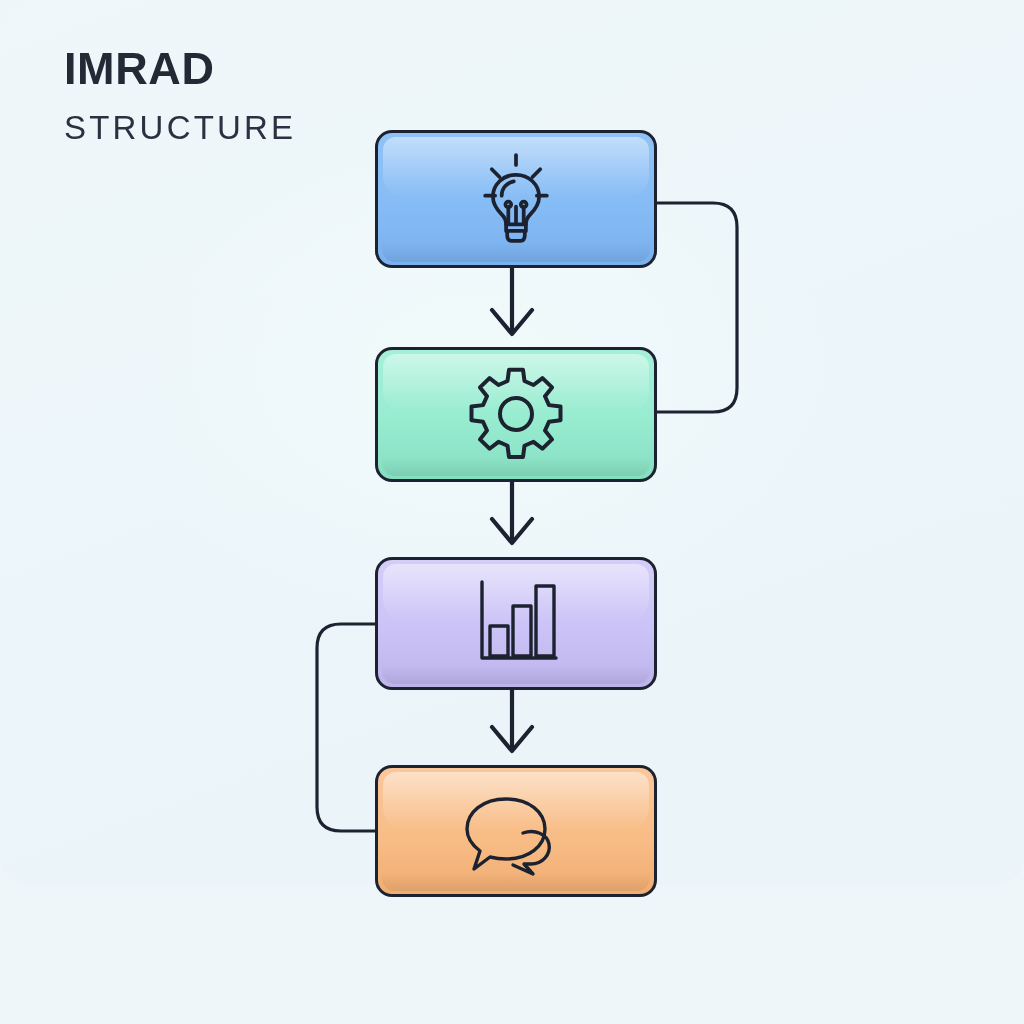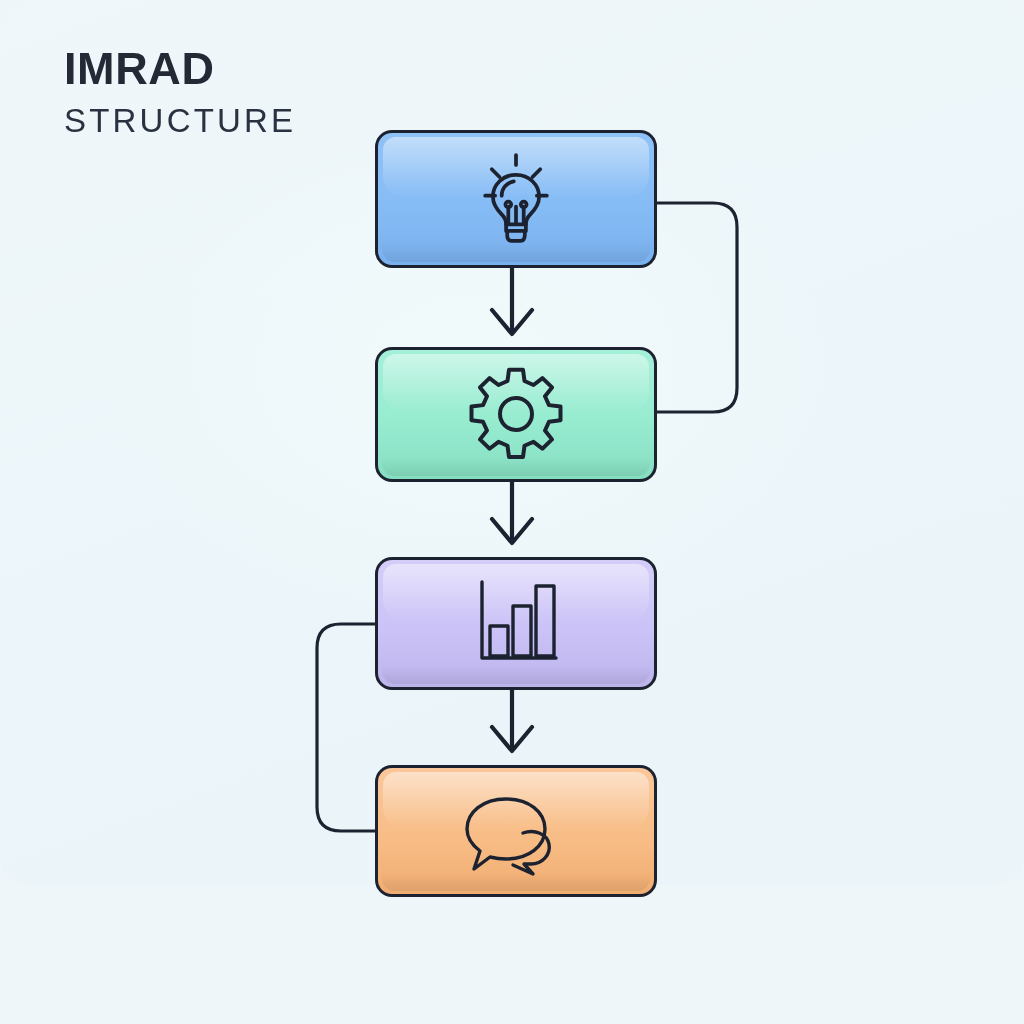--- a/index.html
+++ b/index.html
@@ -32,21 +32,21 @@
   }
   .title-main {
     font-size: 45px;
     font-weight: 700;
     letter-spacing: 0.6px;
     color: #232a36;
     display: block;
   }
   .title-sub {
     display: block;
-    margin-top: 13px;
+    margin-top: 20px;
     font-size: 33px;
     font-weight: 400;
     letter-spacing: 3.2px;
     color: #2a3140;
   }
 
   
   #wires {
     position: absolute;
     left: 0;

